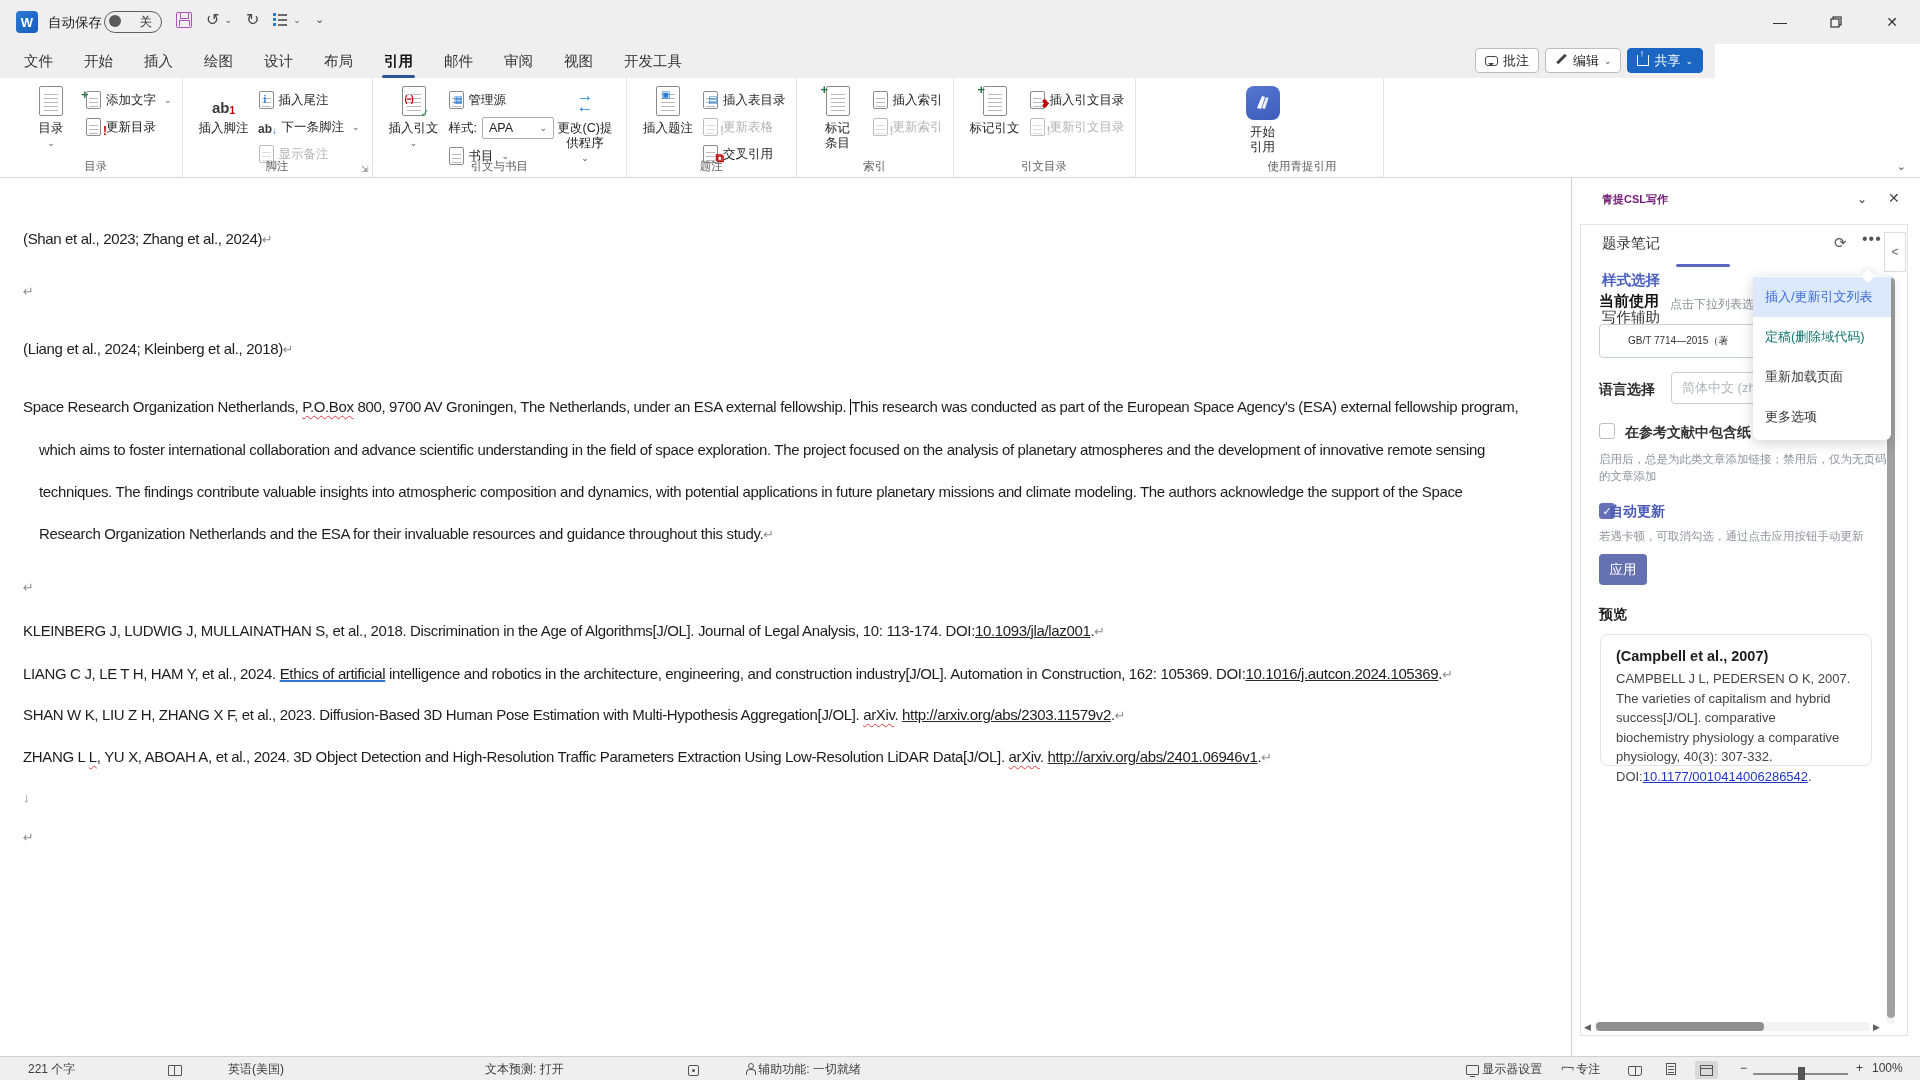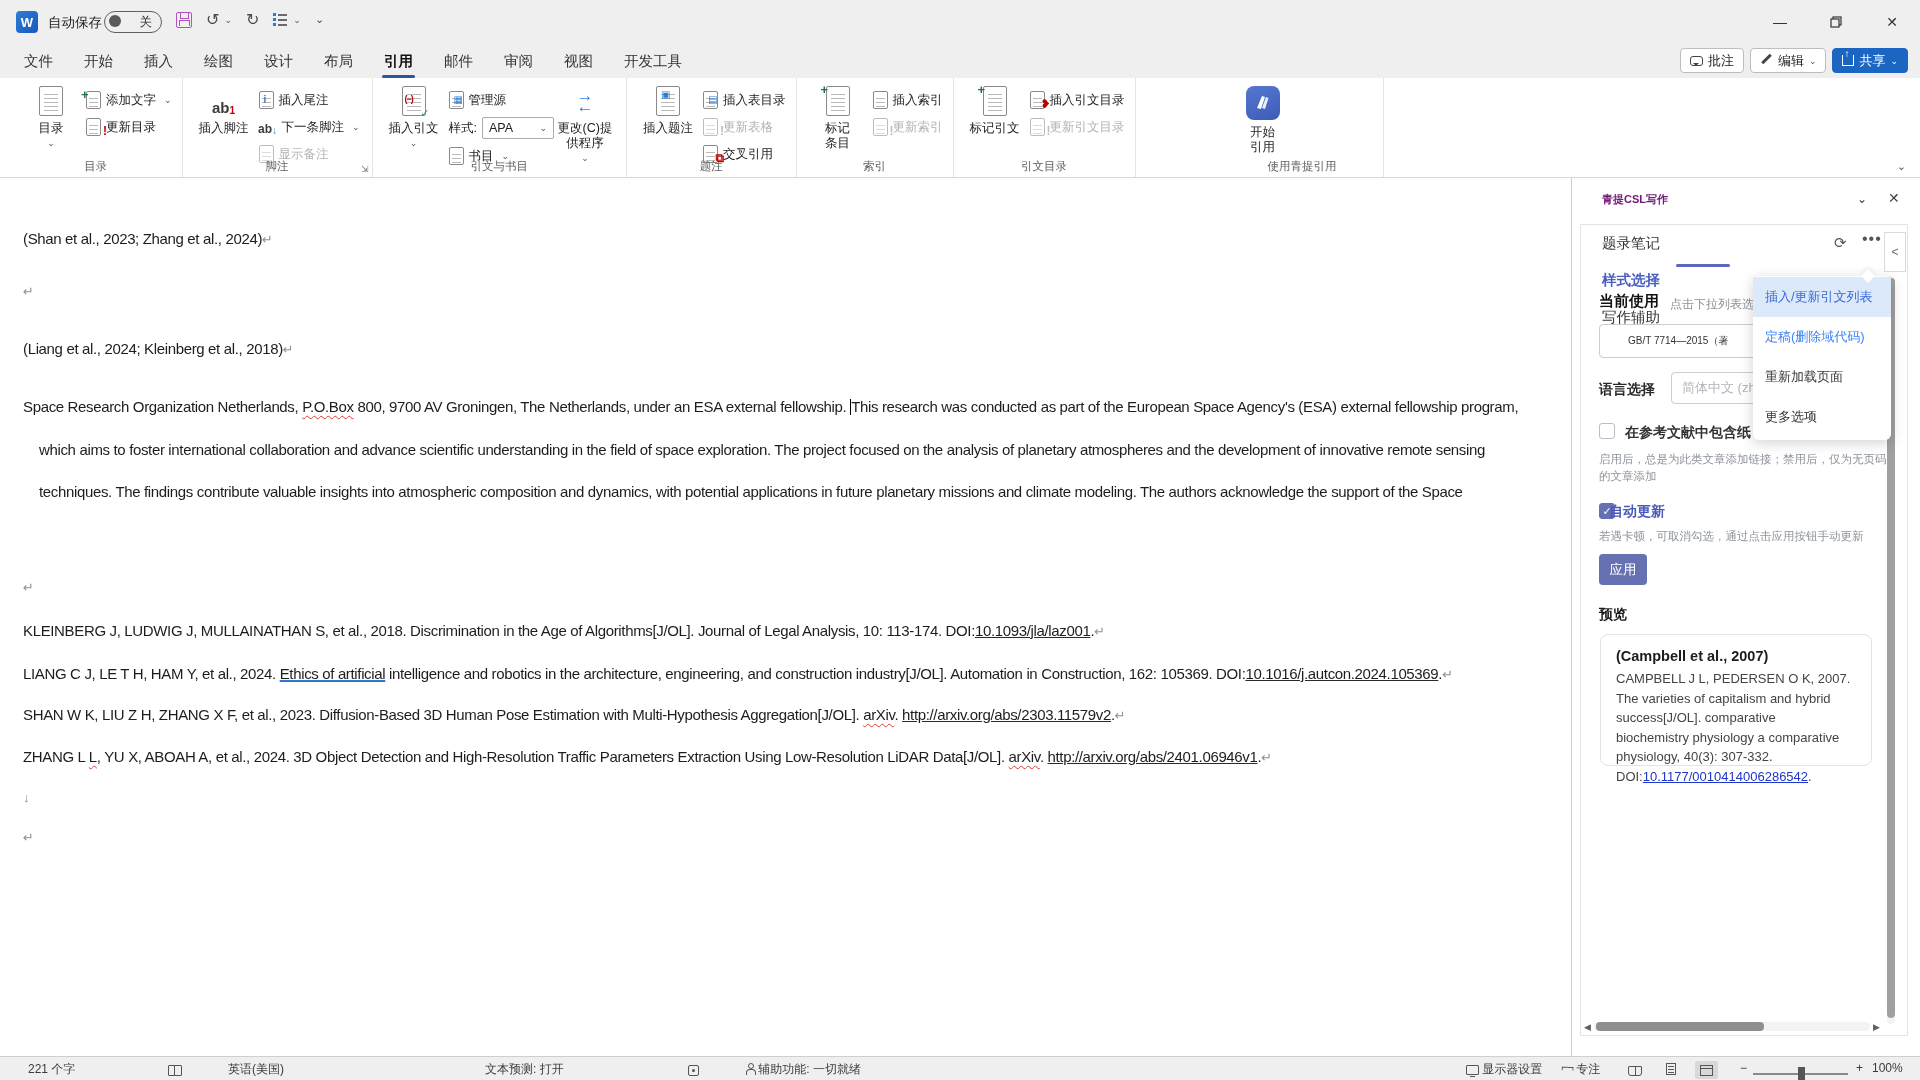--- a/index.html
+++ b/index.html
@@ -27,21 +27,21 @@
   .mlist i:nth-child(1){top:1px;} .mlist i:nth-child(2){top:6px;} .mlist i:nth-child(3){top:11px;}
   .mlist b { position:absolute; left:0; width:3px; height:3px; background:#2b7cd3; }
   .mlist b:nth-child(4){top:0;} .mlist b:nth-child(5){top:5px;} .mlist b:nth-child(6){top:10px;}
   #searchbox { position:absolute; left:784px; top:8px; width:367px; height:28px; background:#fafafa;
     border:1px solid #c8c8c8; border-radius:4px; display:flex; align-items:center; padding-left:18px; gap:8px; }
   #searchbox span { font-size:13.5px; color:#5f5f5f; }
   .winbtns { position:absolute; right:0; top:0; height:44px; display:flex; }
   .winbtn { width:56px; height:44px; display:flex; align-items:center; justify-content:center; color:#333; font-size:14px; }
 
   
-  #tabrow { position:absolute; left:0; top:44px; width:1920px; height:34px; background:#efefef; }
+  #tabrow { position:absolute; left:0; top:44px; width:1715px; height:34px; background:#efefef; }
   .mtabs { position:absolute; left:22px; top:0; height:34px; display:flex; gap:27px; align-items:center; }
   .mtab { font-size:14.5px; color:#333; position:relative; padding:5px 2px; }
   .mtab.active { font-weight:bold; color:#111; }
   .mtab.active:after { content:""; position:absolute; left:0; right:0; bottom:-2px; height:3px; background:#2b579a; border-radius:2px; }
   .tr-right { position:absolute; right:12px; top:4px; display:flex; gap:6px; }
   .chipbtn { height:25px; border:1px solid #bdbdbd; background:#fff; border-radius:4px; display:flex;
     align-items:center; gap:5px; padding:0 9px; font-size:13px; color:#222; }
   .chipbtn.blue { background:#1a66c2; border-color:#1a66c2; color:#fff; }
   .bubble { width:13px; height:10px; border:1.4px solid #444; border-radius:3px; position:relative; }
   .bubble:after { content:""; position:absolute; left:2px; bottom:-4px; border:3px solid transparent; border-top-color:#444; }
@@ -140,21 +140,21 @@
   .p-card-title { font-size:14.5px; font-weight:bold; color:#1c1c1c; margin-bottom:5px; }
   .p-card-line { font-size:13px; color:#444; line-height:19.5px; white-space:nowrap; }
   .p-doi { color:#2036c9; text-decoration:underline; }
 
   .p-menu { position:absolute; left:181px; top:98px; width:138px; height:164px; background:#fff; border-radius:6px;
     box-shadow:0 3px 14px rgba(0,0,0,0.18); z-index:30; padding:1px 0; }
   .p-menu-notch { position:absolute; left:110px; top:-5px; width:10px; height:10px; background:#fff; transform:rotate(45deg);
     box-shadow:-2px -2px 4px rgba(0,0,0,0.06); }
   .pmenu-item { height:40px; display:flex; align-items:center; padding:0 12px; font-size:13px; color:#333; white-space:nowrap; }
   .pmenu-item.active { background:#dbe9fb; color:#3a6bd8; }
-  .pmenu-item.danger { color:#3b82f6; }
+  .pmenu-item.danger { color:#0f766e; }
 
   
   #statusbar { position:absolute; left:0; top:1056px; width:1920px; height:24px; background:#efefef; border-top:1px solid #cfcfcf; font-size:12px; color:#3b3b3b; }
   .sb { position:absolute; top:4px; white-space:nowrap; }
   .sb-ico { display:inline-block; vertical-align:-2px; }
   .i-book { width:14px; height:11px; border:1.2px solid #555; border-radius:1px; position:relative; }
   .i-book:before { content:""; position:absolute; left:5px; top:0; width:1px; height:9px; background:#555; }
   .i-macro { width:11px; height:11px; border:1.2px solid #555; position:relative; border-radius:2px; }
   .i-macro:before { content:""; position:absolute; left:3px; top:3px; width:3px; height:3px; background:#555; border-radius:50%; }
   .i-person { width:10px; height:12px; position:relative; }
@@ -426,20 +426,21 @@
   <span class="ribbon-collapse">⌄</span>
 </div>
 
 <div id="docarea">
     <div class="dline" style="top: 52px;"><span class="">(Shan et al., 2023; Zhang et al., 2024)</span><span class="seg-mark">↵</span></div>
     <div class="dline" style="top: 104px;"><span class="seg-mark">↵</span></div>
     <div class="dline" style="top: 162px;"><span class="">(Liang et al., 2024; Kleinberg et al., 2018)</span><span class="seg-mark">↵</span></div>
     <div class="dline" style="top: 220px;"><span class="">Space Research Organization Netherlands, </span><span class="seg-sq">P.O.Box</span><span class=""> 800, 9700 AV Groningen, The Netherlands, under an ESA external fellowship. </span><span class="caret"></span><span class="">This research was conducted as part of the European Space Agency's (ESA) external fellowship program,</span></div>
     <div class="dline ind" style="top: 305px;"><span class="">techniques. The findings contribute valuable insights into atmospheric composition and dynamics, with potential applications in future planetary missions and climate modeling. The authors acknowledge the support of the Space</span></div>
     <div class="dline ind" style="top: 263px;"><span class="">which aims to foster international collaboration and advance scientific understanding in the field of space exploration. The project focused on the analysis of planetary atmospheres and the development of innovative remote sensing</span></div>
+    <div class="dline ind" style="top: 347px;"><span class="">Research Organization Netherlands and the ESA for their invaluable resources and guidance throughout this study.</span><span class="seg-mark">↵</span></div>
     <div class="dline" style="top: 400px;"><span class="seg-mark">↵</span></div>
     <div class="dline" style="top: 444px;"><span class="">KLEINBERG J, LUDWIG J, MULLAINATHAN S, et al., 2018. Discrimination in the Age of Algorithms[J/OL]. Journal of Legal Analysis, 10: 113-174. DOI:</span><span class="seg-link">10.1093/jla/laz001</span><span class="">.</span><span class="seg-mark">↵</span></div>
     <div class="dline" style="top: 487px;"><span class="">LIANG C J, LE T H, HAM Y, et al., 2024. </span><span class="seg-blue">Ethics of artificial</span><span class=""> intelligence and robotics in the architecture, engineering, and construction industry[J/OL]. Automation in Construction, 162: 105369. DOI:</span><span class="seg-link">10.1016/j.autcon.2024.105369</span><span class="">.</span><span class="seg-mark">↵</span></div>
     <div class="dline" style="top: 528px;"><span class="">SHAN W K, LIU Z H, ZHANG X F, et al., 2023. Diffusion-Based 3D Human Pose Estimation with Multi-Hypothesis Aggregation[J/OL]. </span><span class="seg-sq">arXiv</span><span class="">. </span><span class="seg-link">http://arxiv.org/abs/2303.11579v2</span><span class="">.</span><span class="seg-mark">↵</span></div>
     <div class="dline" style="top: 570px;"><span class="">ZHANG L </span><span class="seg-sq">L</span><span class="">, YU X, ABOAH A, et al., 2024. 3D Object Detection and High-Resolution Traffic Parameters Extraction Using Low-Resolution LiDAR Data[J/OL]. </span><span class="seg-sq">arXiv</span><span class="">. </span><span class="seg-link">http://arxiv.org/abs/2401.06946v1</span><span class="">.</span><span class="seg-mark">↵</span></div>
     <div class="dline" style="top: 610px;"><span class="seg-mark">↓</span></div>
     <div class="dline" style="top: 650px;"><span class="seg-mark">↵</span></div>
   </div>
 
 <div id="panel">

